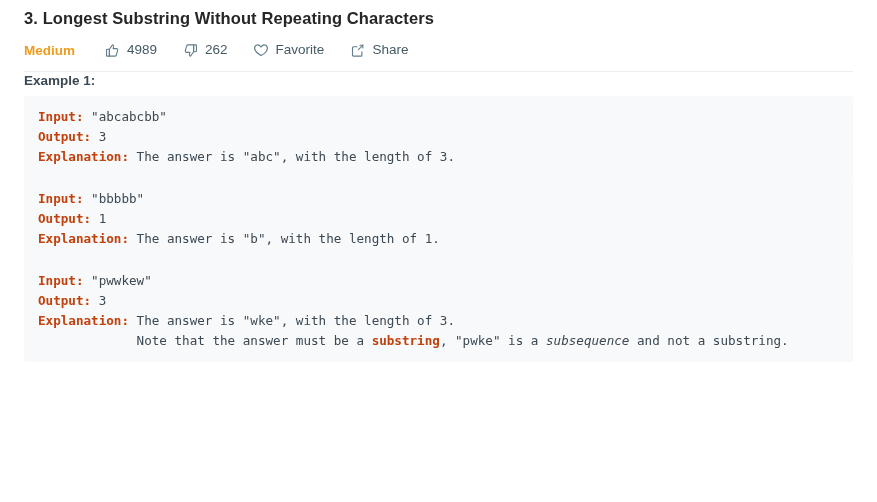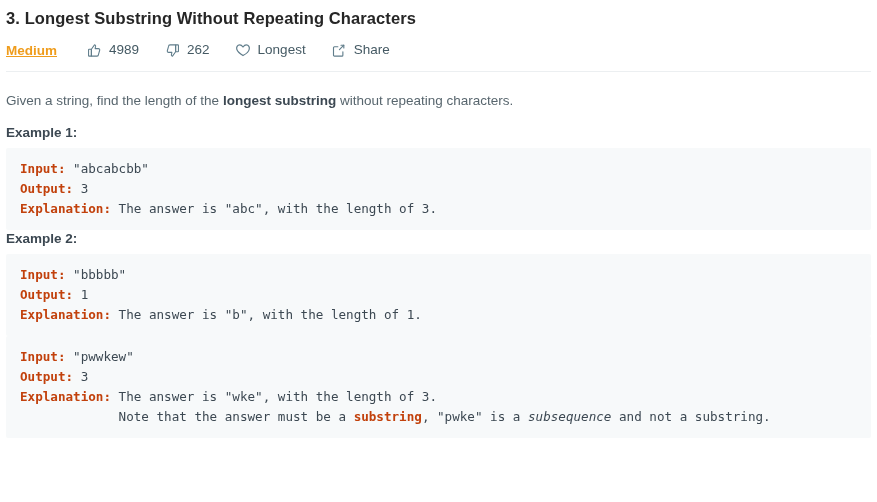--- a/index.html
+++ b/index.html
@@ -14,21 +14,21 @@
     font-family: "Liberation Sans", sans-serif;
     color: #263238;
     -webkit-font-smoothing: antialiased;
   }
 
   .page {
     position: relative;
     width: 877px;
     height: 354px;
     box-sizing: border-box;
-    padding: 0 6px;
+    padding: 0 24px;
   }
 
   
   .problem-title {
     font-size: 16.5px;
     font-weight: 700;
     color: #262626;
     letter-spacing: .1px;
     margin: 0;
     padding-top: 7px;
@@ -117,21 +117,21 @@
 </style>
 </head>
 <body>
 
 <div class="page">
 
   <h1 class="problem-title">3. Longest Substring Without Repeating Characters</h1>
 
   <div class="action-bar">
 
-    <span class="difficulty" style="color: rgb(239, 156, 28); text-decoration: underline;">Medium</span>
+    <span class="difficulty" style="color: rgb(239, 156, 28);">Medium</span>
 
     <div class="action">
       <span class="ico">
         <svg width="15" height="15" viewBox="0 0 24 24" fill="none" stroke="#607d8b" stroke-width="1.7" stroke-linejoin="round" stroke-linecap="round">
           <path d="M7 21V10l5-7c1.2 0 2 .9 1.8 2.1L13 9h5.3c1.4 0 2.4 1.3 2 2.6l-2 7A2.5 2.5 0 0 1 16 21H7z"></path>
           <rect x="2.5" y="10" width="4.5" height="11" rx="0.8"></rect>
         </svg>
       </span>
       <span class="txt">4989</span>
     </div>
@@ -145,43 +145,39 @@
       </span>
       <span class="txt">262</span>
     </div>
 
     <div class="action">
       <span class="ico">
         <svg width="16" height="16" viewBox="0 0 24 24" fill="none" stroke="#607d8b" stroke-width="1.8" stroke-linejoin="round" stroke-linecap="round">
           <path d="M12 20.3s-7.6-4.7-9.2-9.1C1.6 7.8 3.6 4.4 7 4.4c2.1 0 3.7 1.3 5 3.1 1.3-1.8 2.9-3.1 5-3.1 3.4 0 5.4 3.4 4.2 6.8C20.6 15.6 12 20.3 12 20.3z"></path>
         </svg>
       </span>
-      <span class="txt">Longest</span>
+      <span class="txt">Favorite</span>
     </div>
 
     <div class="action">
       <span class="ico">
         <svg width="15" height="15" viewBox="0 0 24 24" fill="none" stroke="#607d8b" stroke-width="1.8" stroke-linejoin="round" stroke-linecap="round">
           <path d="M16 3.5H20.5V8"></path>
           <path d="M20.5 3.5L13.5 10.5"></path>
           <path d="M19 14v5.5A1.5 1.5 0 0 1 17.5 21h-12A1.5 1.5 0 0 1 4 19.5v-12A1.5 1.5 0 0 1 5.5 6H11"></path>
         </svg>
       </span>
       <span class="txt">Share</span>
     </div>
 
   </div>
 
   <div class="divider" style="background: rgb(236, 239, 241);"></div>
 
-  <p class="description">
-    <span>Given a string, find the length of the </span><b>longest substring</b><span> without repeating characters.</span>
-  </p>
 
   <div class="example-heading">Example 1:</div>
   <pre class="code-block block-1" style="background: rgb(247, 249, 250);"><span class="code-line"><b>Input:</b><span> "abcabcbb"</span></span><span class="code-line"><b>Output:</b><span> 3</span></span><span class="code-line"><b>Explanation:</b><span> The answer is "abc", with the length of 3.</span></span></pre>
 
-  <div class="example-heading">Example 2:</div>
   <pre class="code-block" style="background: rgb(247, 249, 250);"><span class="code-line"><b>Input:</b><span> "bbbbb"</span></span><span class="code-line"><b>Output:</b><span> 1</span></span><span class="code-line"><b>Explanation:</b><span> The answer is "b", with the length of 1.</span></span></pre>
 
   <pre class="code-block" style="background: rgb(247, 249, 250);"><span class="code-line"><b>Input:</b><span> "pwwkew"</span></span><span class="code-line"><b>Output:</b><span> 3</span></span><span class="code-line"><b>Explanation:</b><span> The answer is "wke", with the length of 3.</span></span><span class="code-line"><span>             </span><span>Note that the answer must be a </span><b>substring</b><span>, "pwke" is a </span><i>subsequence</i><span> and not a substring.</span></span></pre>
 
 </div>
 
 </body></html>

